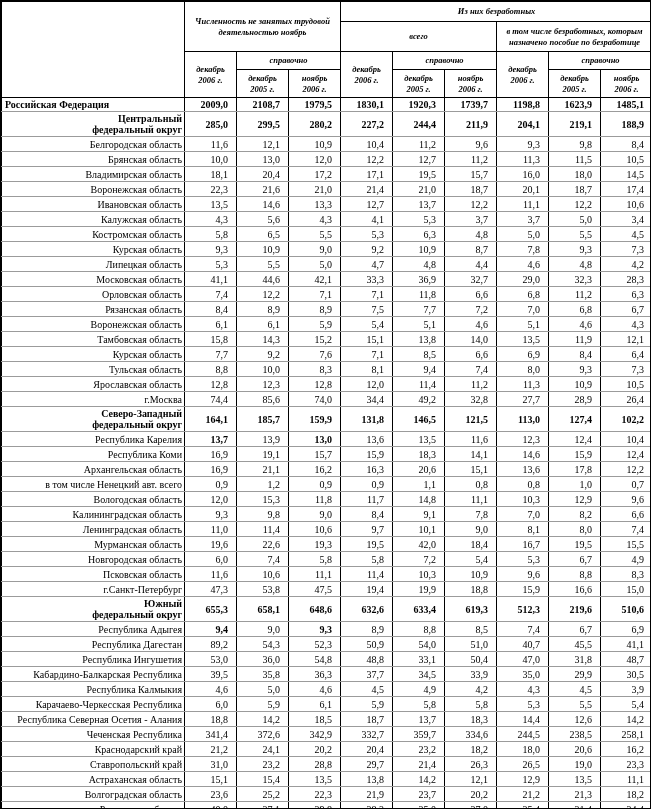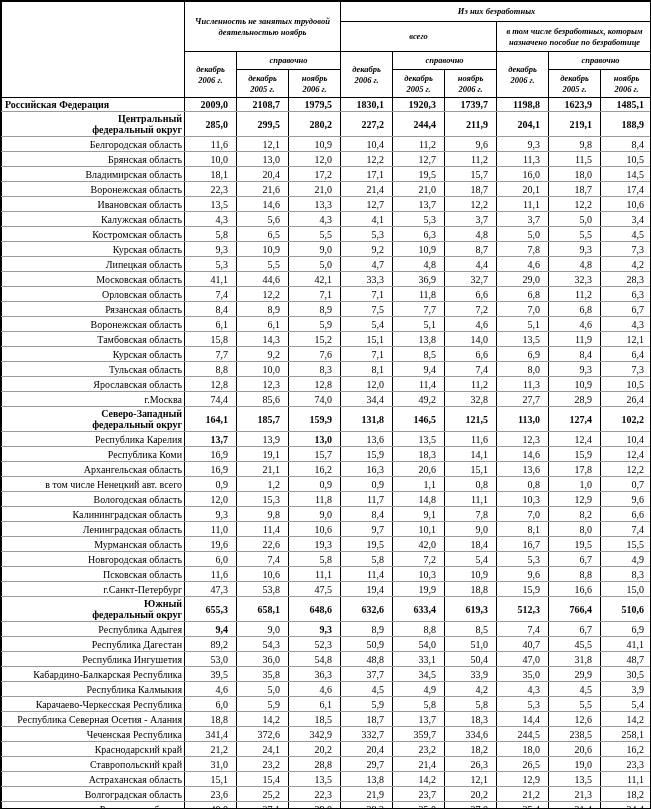--- a/index.html
+++ b/index.html
@@ -482,21 +482,21 @@
         <tr class="row-district">
           <td class="name">Южный
 федеральный округ</td>
           <td class="val">655,3</td>
           <td class="val">658,1</td>
           <td class="val">648,6</td>
           <td class="val">632,6</td>
           <td class="val">633,4</td>
           <td class="val">619,3</td>
           <td class="val">512,3</td>
-          <td class="val">766,4</td>
+          <td class="val">219,6</td>
           <td class="val">510,6</td>
         </tr>
         <tr class="row-region">
           <td class="name">Республика Адыгея</td>
           <td class="val b">9,4</td>
           <td class="val">9,0</td>
           <td class="val b">9,3</td>
           <td class="val">8,9</td>
           <td class="val">8,8</td>
           <td class="val">8,5</td>

